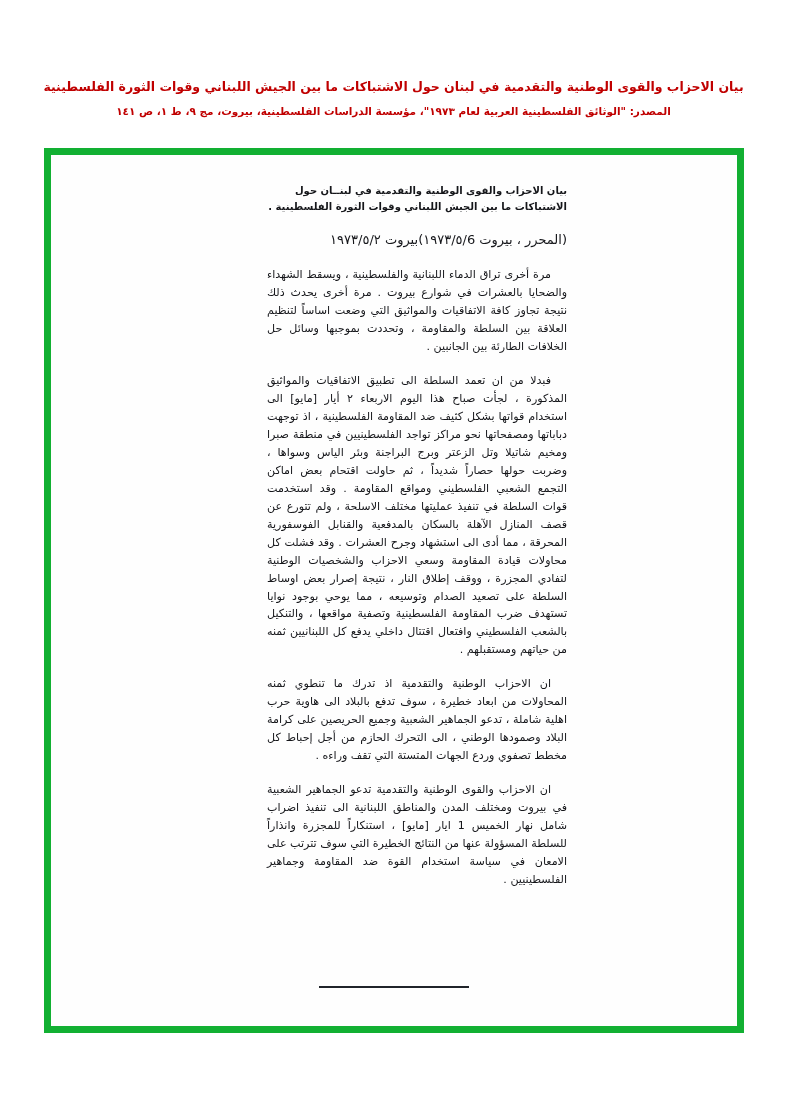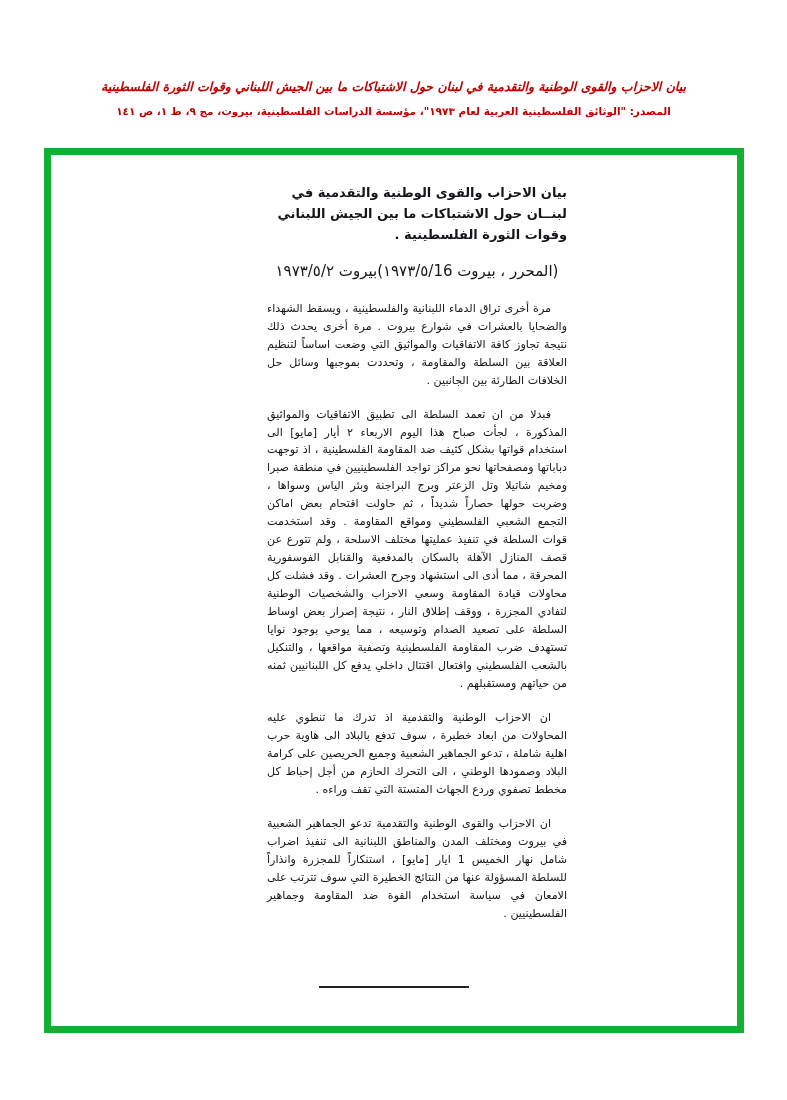--- a/index.html
+++ b/index.html
@@ -29,21 +29,20 @@
     text-align: center;
     padding-top: 78px;
   }
   .header-title {
     font-size: 12.5px;
     font-weight: bold;
     color: #c00000;
     line-height: 1.5;
     letter-spacing: 0px;
     padding: 0 39px;
-    font-style: italic;
   }
   .header-source {
     font-size: 10.5px;
     font-weight: bold;
     color: #c00000;
     margin-top: 7px;
     line-height: 1.5;
     padding: 0 40px;
   }
 
@@ -77,32 +76,32 @@
     text-align: justify;
     text-align-last: right;
     direction: rtl;
     font-family: "DejaVu Sans", sans-serif;
     font-size: 11.1px;
     line-height: 1.62;
     color: #15161a;
   }
   .doc-title {
     font-weight: bold;
-    font-size: 13px;
+    font-size: 10px;
     line-height: 1.6;
     margin-bottom: 14px;
     text-align: right;
     text-align-last: right;
   }
   .dateline {
     display: flex;
     flex-direction: row-reverse;
-    justify-content: center;
+    justify-content: flex-end;
     align-items: baseline;
-    font-size: 15px;
+    font-size: 13px;
     margin-bottom: 12px;
   }
   .dateline .place-date { white-space: nowrap; }
   .dateline .editor-note { white-space: nowrap; }
 
   .para {
     margin: 16px 0 1px 0;
     text-indent: 16px;
     text-align: justify;
     text-align-last: right;
@@ -134,26 +133,26 @@
 
   <div class="frame">
     <div class="scan">
 
       <div class="scan-col">
 
         <div class="doc-title">بيان الاحزاب والقوى الوطنية والتقدمية في لبنــان حول الاشتباكات ما بين الجيش اللبناني وقوات الثورة الفلسطينية .</div>
 
         <div class="dateline">
           <span class="place-date">بيروت ١٩٧٣/٥/٢</span>
-          <span class="editor-note">(المحرر ، بيروت ١٩٧٣/٥/16)</span>
+          <span class="editor-note">(المحرر ، بيروت ١٩٧٣/٥/6)</span>
         </div>
 
         <p class="para">مرة أخرى تراق الدماء اللبنانية والفلسطينية ، ويسقط الشهداء والضحايا بالعشرات في شوارع بيروت . مرة أخرى يحدث ذلك نتيجة تجاوز كافة الاتفاقيات والمواثيق التي وضعت اساساً لتنظيم العلاقة بين السلطة والمقاومة ، وتحددت بموجبها وسائل حل الخلافات الطارئة بين الجانبين .</p>
         <p class="para">فبدلا من ان تعمد السلطة الى تطبيق الاتفاقيات والمواثيق المذكورة ، لجأت صباح هذا اليوم الاربعاء ٢ أيار [مايو] الى استخدام قواتها بشكل كثيف ضد المقاومة الفلسطينية ، اذ توجهت دباباتها ومصفحاتها نحو مراكز تواجد الفلسطينيين في منطقة صبرا ومخيم شاتيلا وتل الزعتر وبرج البراجنة وبئر الياس وسواها ، وضربت حولها حصاراً شديداً ، ثم حاولت اقتحام بعض اماكن التجمع الشعبي الفلسطيني ومواقع المقاومة . وقد استخدمت قوات السلطة في تنفيذ عمليتها مختلف الاسلحة ، ولم تتورع عن قصف المنازل الآهلة بالسكان بالمدفعية والقنابل الفوسفورية المحرقة ، مما أدى الى استشهاد وجرح العشرات . وقد فشلت كل محاولات قيادة المقاومة وسعي الاحزاب والشخصيات الوطنية لتفادي المجزرة ، ووقف إطلاق النار ، نتيجة إصرار بعض اوساط السلطة على تصعيد الصدام وتوسيعه ، مما يوحي بوجود نوايا تستهدف ضرب المقاومة الفلسطينية وتصفية مواقعها ، والتنكيل بالشعب الفلسطيني وافتعال اقتتال داخلي يدفع كل اللبنانيين ثمنه من حياتهم ومستقبلهم .</p>
-        <p class="para">ان الاحزاب الوطنية والتقدمية اذ تدرك ما تنطوي عليه المحاولات من ابعاد خطيرة ، سوف تدفع بالبلاد الى هاوية حرب اهلية شاملة ، تدعو الجماهير الشعبية وجميع الحريصين على كرامة البلاد وصمودها الوطني ، الى التحرك الحازم من أجل إحباط كل مخطط تصفوي وردع الجهات المتستة التي تقف وراءه .</p>
+        <p class="para">ان الاحزاب الوطنية والتقدمية اذ تدرك ما تنطوي ثمنه المحاولات من ابعاد خطيرة ، سوف تدفع بالبلاد الى هاوية حرب اهلية شاملة ، تدعو الجماهير الشعبية وجميع الحريصين على كرامة البلاد وصمودها الوطني ، الى التحرك الحازم من أجل إحباط كل مخطط تصفوي وردع الجهات المتستة التي تقف وراءه .</p>
         <p class="para">ان الاحزاب والقوى الوطنية والتقدمية تدعو الجماهير الشعبية في بيروت ومختلف المدن والمناطق اللبنانية الى تنفيذ اضراب شامل نهار الخميس 1 ايار [مايو] ، استنكاراً للمجزرة وانذاراً للسلطة المسؤولة عنها من النتائج الخطيرة التي سوف تترتب على الامعان في سياسة استخدام القوة ضد المقاومة وجماهير الفلسطينيين .</p>
 
       </div>
 
       <div class="rule">
         <div class="rule-line"></div>
       </div>
 
     </div>
   </div>

